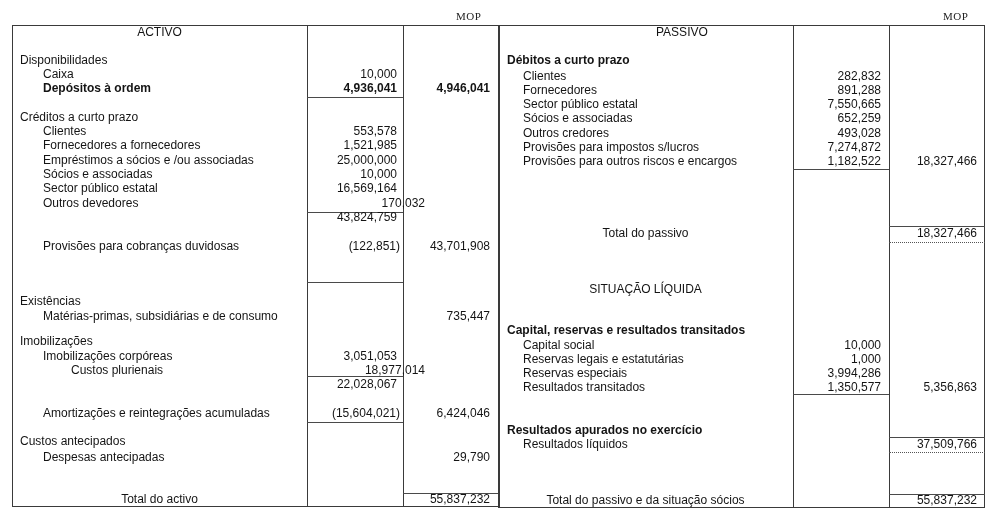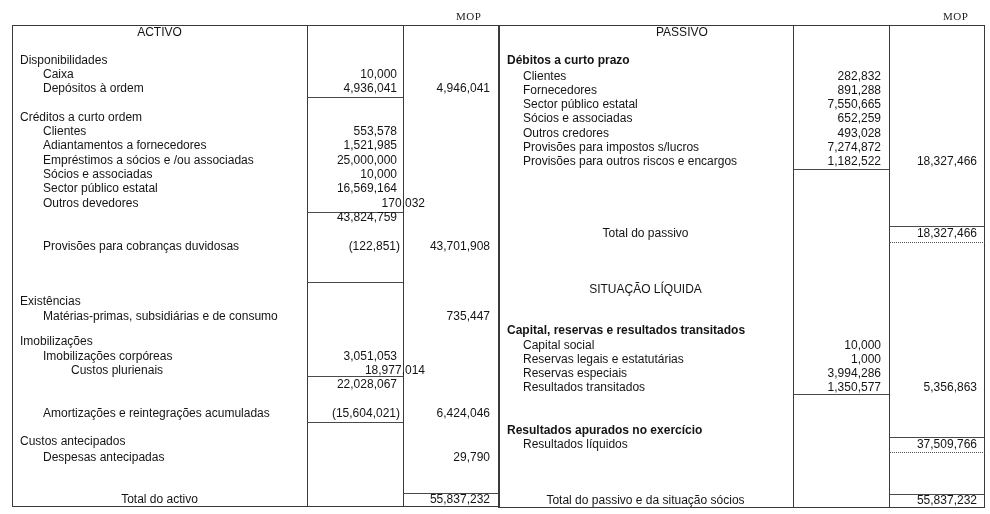--- a/index.html
+++ b/index.html
@@ -51,34 +51,34 @@
     <span class="ctrL">ACTIVO</span>
   </div>
 
   <div class="row" style="top:53px;">
     <span class="lbl-L">Disponibilidades</span>
   </div>
   <div class="row" style="top:67px;">
     <span class="ind-L">Caixa</span>
     <span class="n2L">10,000</span>
   </div>
-  <div class="row" style="top:81px;">
+  <div class="row" style="top:81px;font-weight:bold;">
     <span class="ind-L">Depósitos à ordem</span>
     <span class="n2L">4,936,041</span>
     <span class="n3L">4,946,041</span>
   </div>
   <div class="row" style="top:110px;">
-    <span class="lbl-L">Créditos a curto ordem</span>
+    <span class="lbl-L">Créditos a curto prazo</span>
   </div>
   <div class="row" style="top:124px;">
     <span class="ind-L">Clientes</span>
     <span class="n2L">553,578</span>
   </div>
   <div class="row" style="top:138px;">
-    <span class="ind-L">Adiantamentos a fornecedores</span>
+    <span class="ind-L">Fornecedores a fornecedores</span>
     <span class="n2L">1,521,985</span>
   </div>
   <div class="row" style="top:153px;">
     <span class="ind-L">Empréstimos a sócios e /ou associadas</span>
     <span class="n2L">25,000,000</span>
   </div>
   <div class="row" style="top:167px;">
     <span class="ind-L">Sócios e associadas</span>
     <span class="n2L">10,000</span>
   </div>

